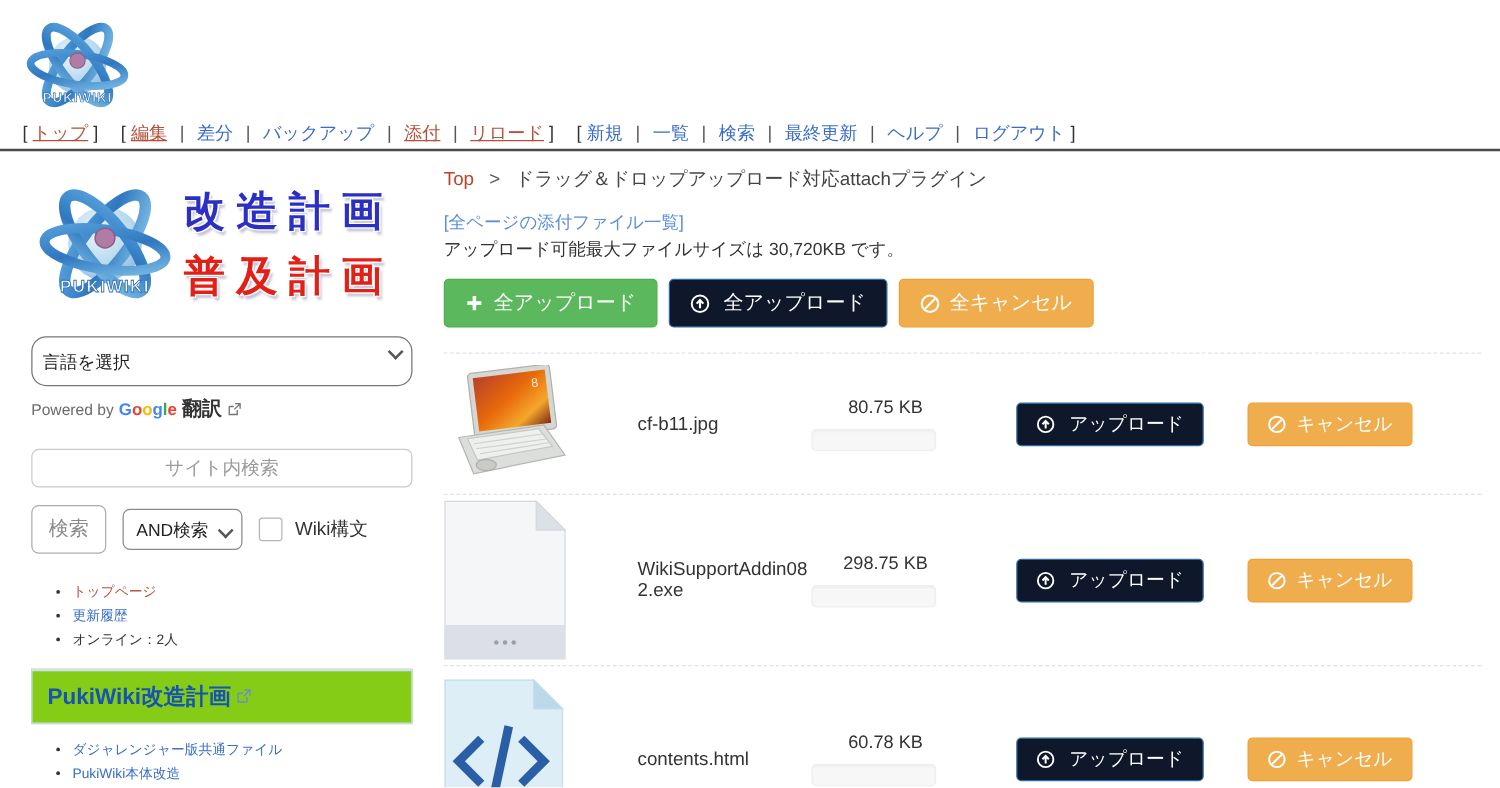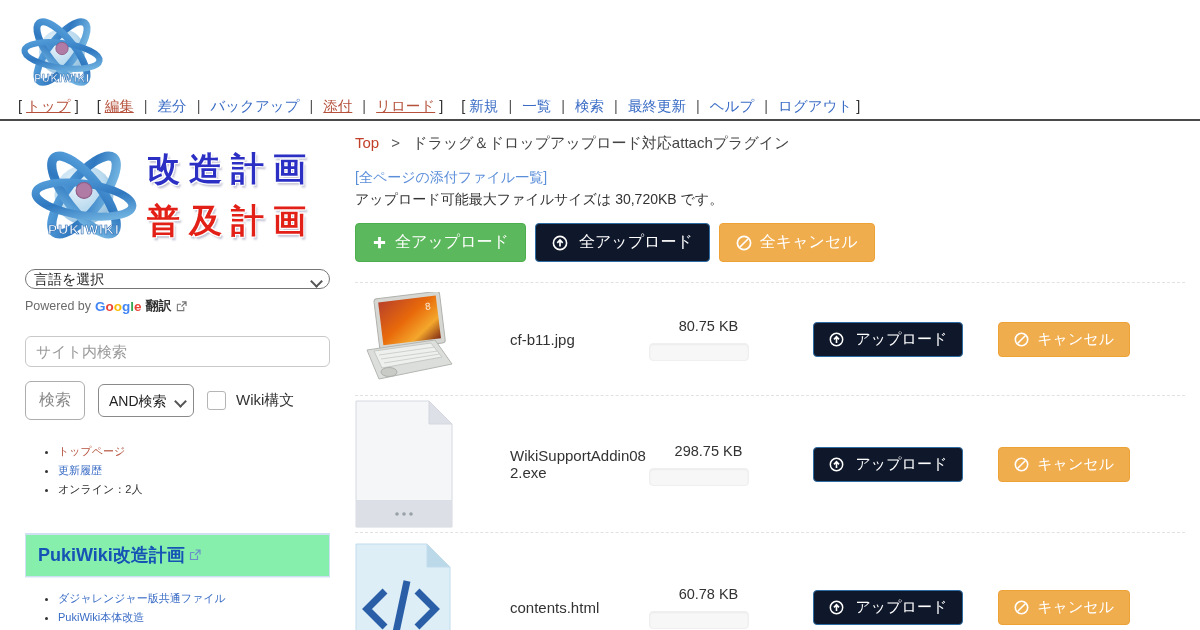--- a/index.html
+++ b/index.html
@@ -27,52 +27,52 @@
   
   .sidebar { position:absolute; left:25px; top:132px; width:305px; }
   .side-logo { display:flex; align-items:center; height:125px; cursor:pointer; }
   .side-logo-text { margin-left:4px; }
   .logo-line { font-size:33px; font-weight:900; letter-spacing:9px; line-height:1.55;
                text-shadow:-1px -1px 0 #fff,1px -1px 0 #fff,-1px 1px 0 #fff,1px 1px 0 #fff,2px 3px 2px rgba(120,120,160,.45); }
   .logo-line1 { color:#2b2fc4; }
   .logo-line2 { color:#e32017; }
 
   .select-wrap { position:relative; margin-top:12px; }
-  .lang-select { width:100%; height:20px; border:1px solid #767676; border-radius:12px;
+  .lang-select { width:100%; height:40px; border:1px solid #767676; border-radius:12px;
                  font-size:14px; padding:0 24px 0 8px; color:#222; background:#fff;
                  appearance:none; -webkit-appearance:none; font-family:inherit; }
   .chev { position:absolute; right:10px; top:8px; width:8px; height:8px; pointer-events:none; }
   .chev::before { content:""; position:absolute; left:0; top:0; width:7px; height:7px;
                   border-right:2px solid #555; border-bottom:2px solid #555; transform:rotate(45deg); }
 
   .powered { margin-top:8px; font-size:12.5px; color:#6b6b6b; display:flex; align-items:center; gap:4px; }
   .google-word { font-size:13.5px; font-weight:bold; letter-spacing:0; }
   .g-b{color:#4285F4}.g-r{color:#EA4335}.g-y{color:#FBBC05}.g-g{color:#34A853}
-  .trans-label { color:#333; font-size:13px; font-weight:bold; }
+  .trans-label { color:#333; font-size:16px; font-weight:bold; }
 
   .site-search { margin-top:21px; width:100%; height:31px; border:1px solid #c9c9c9; border-radius:6px;
-                 padding:0 10px; font-size:15px; color:#222; font-family:inherit; }
+                 padding:0 10px; font-size:15px; color:#222; font-family:inherit;text-align:center; }
   .site-search::placeholder { color:#9a9a9a; }
 
   .search-row { margin-top:14px; display:flex; align-items:center; gap:13px; }
   .search-btn { padding:8px 13px; background:#fff; border:1px solid #adadad; border-radius:6px;
                 font-size:16px; color:#8a8a8a; cursor:pointer; font-family:inherit; }
   .mode-wrap { position:relative; }
   .mode-select { height:33px; border:1px solid #8a8a8a; border-radius:6px; font-size:14px; color:#222;
                  padding:0 26px 0 10px; background:#fff; appearance:none; -webkit-appearance:none; font-family:inherit; }
   .mode-wrap .chev { top:13px; }
   .wiki-check { width:19px; height:19px; accent-color:#fff; border:1px solid #b5b5b5; border-radius:3px;
                 appearance:none; -webkit-appearance:none; background:#fff; cursor:pointer; }
   .wiki-label { font-size:15px; color:#333; margin-left:-3px; }
 
   .side-list { margin-top:24px; padding-left:21px; list-style:disc; }
   .side-list li { font-size:11px; line-height:1.45; margin:3px 12px; color:#333; }
   .side-list a { text-decoration:none; cursor:pointer; }
 
-  .section-box { margin-top:35px; border:1px solid #cfe0f2; border-top:2px solid #cfe0f2; background:#86efac;
+  .section-box { margin-top:14px; border:1px solid #cfe0f2; border-top:2px solid #cfe0f2; background:#84cc16;
                  padding:8px 12px 9px; box-shadow:0 1px 0 #e8f0f8; }
   .section-title { font-size:18px; font-weight:bold; color:#1553b5; cursor:pointer; display:inline-flex; align-items:center; gap:4px; }
 
   .side-list2 { margin-top:14px; }
 
   
   .content { position:absolute; left:355px; top:126px; width:830px; }
   .breadcrumb { margin-top:8px; font-size:15px; color:#444; }
   .crumb-home { color:#c2402a; cursor:pointer; }
   .crumb-sep { margin:0 8px; color:#555; }

